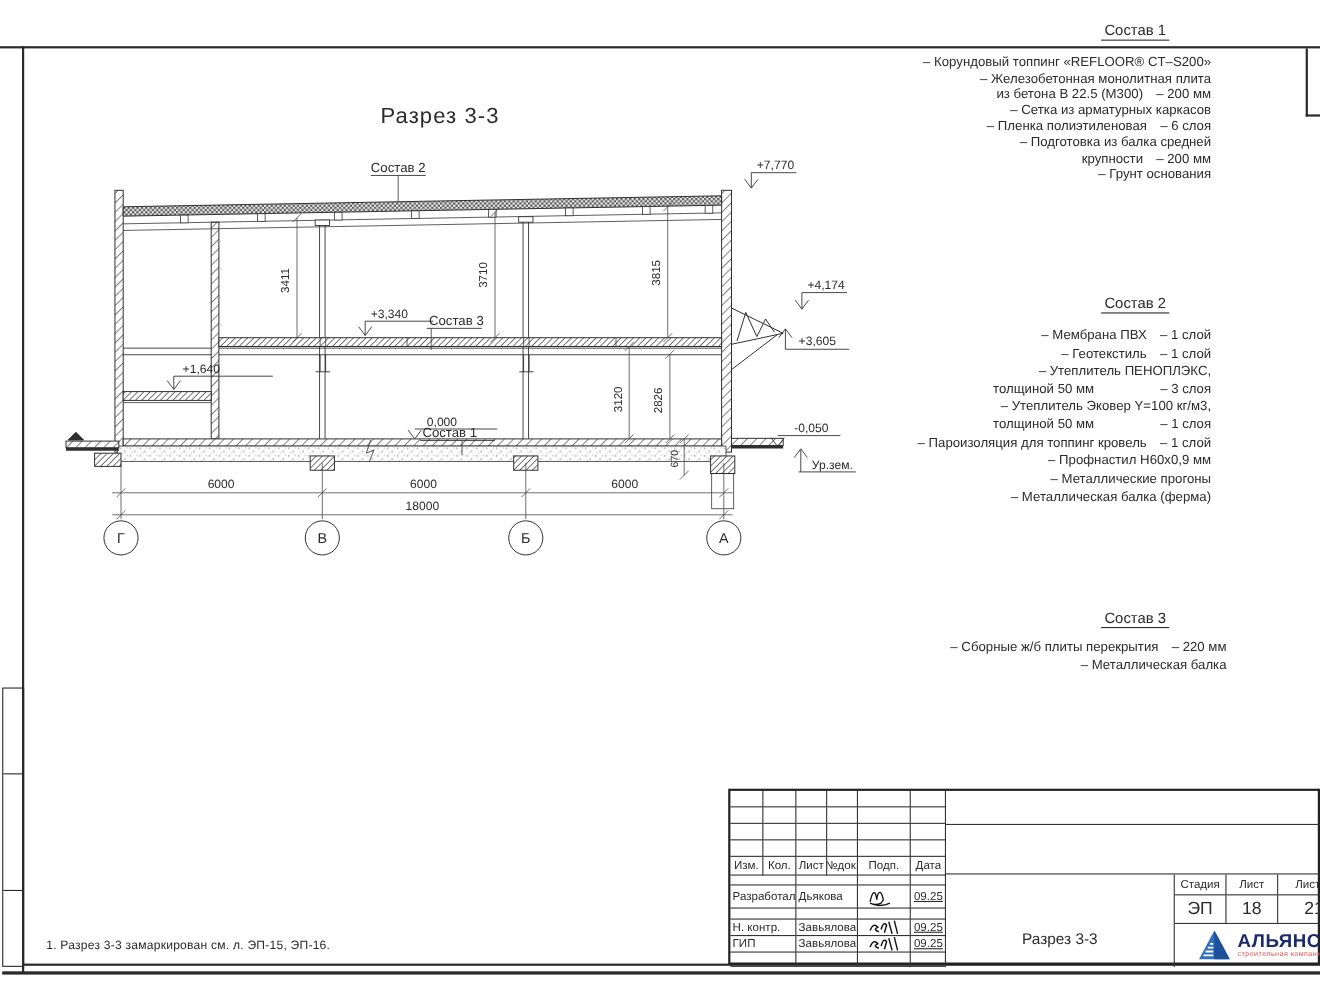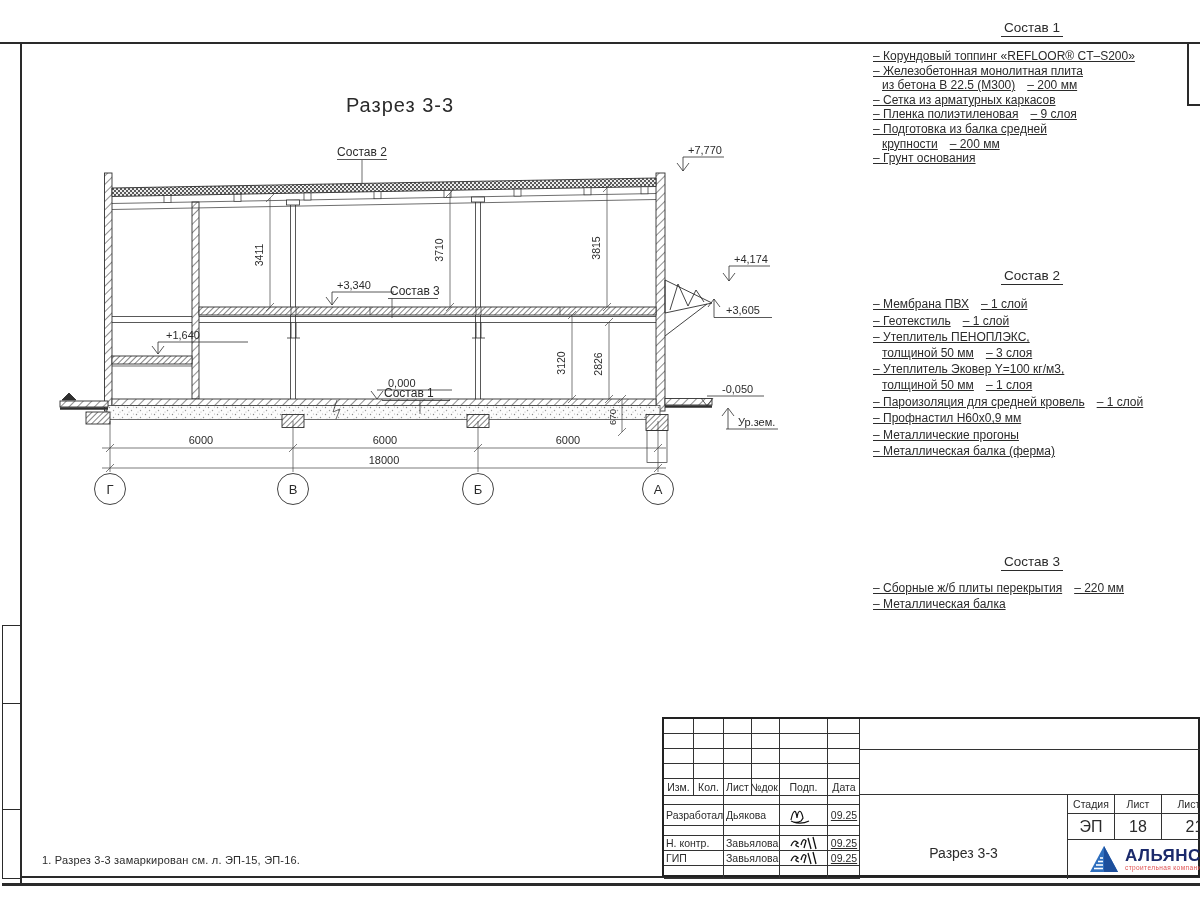--- a/index.html
+++ b/index.html
@@ -14,24 +14,24 @@
   .corner-box{left:1187px;top:44px;width:13px;height:60px;border-left:2px solid #2a2a2a;border-bottom:2px solid #2a2a2a;}
   .side-cells{left:2px;top:625px;width:18px;height:252px;border:1px solid #2a2a2a;}
   .side-cells .d1{position:absolute;left:0;top:77px;width:100%;height:1px;background:#2a2a2a;}
   .side-cells .d2{position:absolute;left:0;top:183px;width:100%;height:1px;background:#2a2a2a;}
   
   .sheet-note{left:30px;top:854px;font-size:11px;letter-spacing:.2px;margin-left:12px;}
   
   .spec{position:absolute;left:873px;width:228px;font-size:12px;}
   .spec h3{font-size:13.5px;font-weight:normal;margin:0 0 12px 0;width:max-content;
            border-bottom:1px solid #2b2b2b;padding:0 3px 1px 3px;margin-left:128px;}
-  .spec .line{display:flex;justify-content:flex-start;white-space:nowrap;line-height:14.6px;text-decoration:underline;}
+  .spec .line{display:flex;justify-content:flex-end;white-space:nowrap;line-height:14.6px;}
   .spec .line .q{padding-left:12px;}
   .spec.s2 .line{margin-top:2px;}
-  .spec.s2 .line.indent{margin-top:1px;}
+  .spec.s2 .line.indent{margin-top:1px;gap:48px;}
   .spec .line.indent{padding-left:9px;}
   .spec.s1{top:20px;}
   .spec.s2{top:268px;}
   .spec.s3{top:554px;width:242px;}
   .spec.s3 h3{margin-bottom:10px;}
   .spec.s3 .line{margin-top:1.5px;}
   
   svg text{font-family:"Liberation Sans",sans-serif;fill:#2b2b2b;}
   
   .titleblock{left:662px;top:717px;width:538px;height:160px;border:2px solid #222;box-sizing:border-box;font-size:10.5px;}
@@ -339,21 +339,21 @@
     </div>
     <div class="line indent">
       <span class="t">из бетона В 22.5 (М300)</span>
       <span class="q">– 200 мм</span>
     </div>
     <div class="line">
       <span class="t">– Сетка из арматурных каркасов</span>
     </div>
     <div class="line">
       <span class="t">– Пленка полиэтиленовая</span>
-      <span class="q">– 9 слоя</span>
+      <span class="q">– 6 слоя</span>
     </div>
     <div class="line">
       <span class="t">– Подготовка из балка средней</span>
     </div>
     <div class="line indent">
       <span class="t">крупности</span>
       <span class="q">– 200 мм</span>
     </div>
     <div class="line">
       <span class="t">– Грунт основания</span>
@@ -378,21 +378,21 @@
       <span class="q">– 3 слоя</span>
     </div>
     <div class="line gap">
       <span class="t">– Утеплитель Эковер Y=100 кг/м3,</span>
     </div>
     <div class="line indent">
       <span class="t">толщиной 50 мм</span>
       <span class="q">– 1 слоя</span>
     </div>
     <div class="line gap">
-      <span class="t">– Пароизоляция для средней кровель</span>
+      <span class="t">– Пароизоляция для топпинг кровель</span>
       <span class="q">– 1 слой</span>
     </div>
     <div class="line gap">
       <span class="t">– Профнастил Н60х0,9 мм</span>
     </div>
     <div class="line gap">
       <span class="t">– Металлические прогоны</span>
     </div>
     <div class="line gap">
       <span class="t">– Металлическая балка (ферма)</span>

